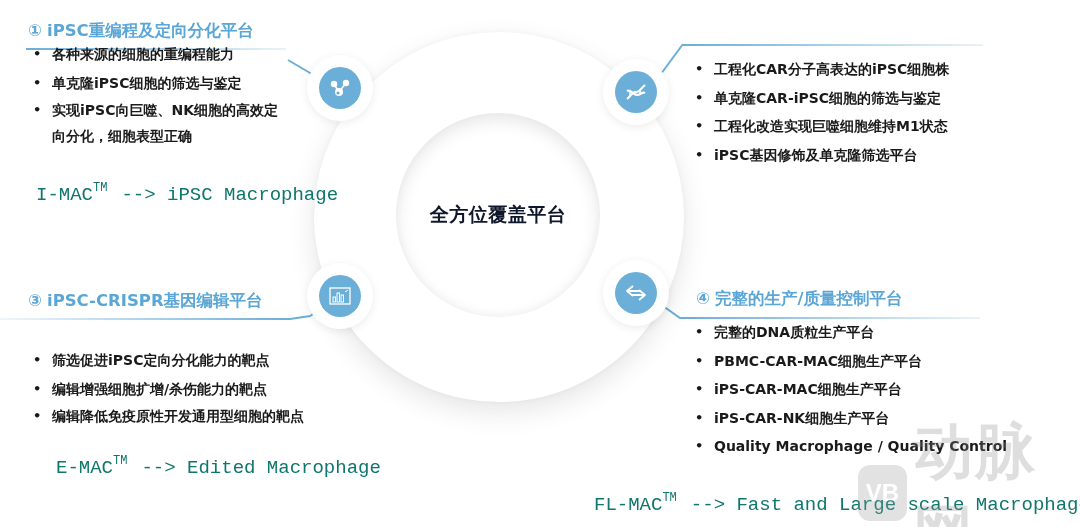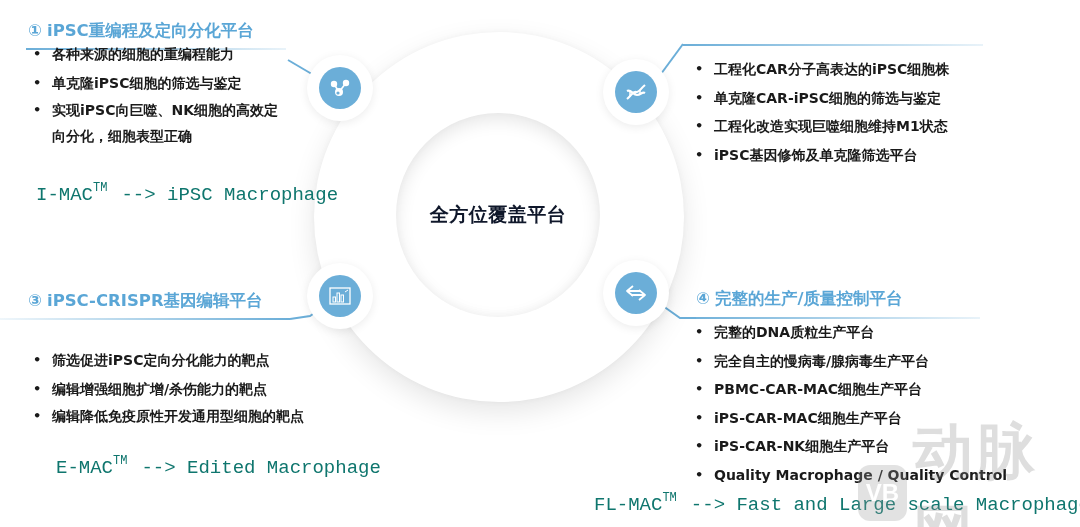--- a/index.html
+++ b/index.html
@@ -162,21 +162,20 @@
   <div class="tagline" style="left:56px;top:457px;">
     <span>E-MAC</span><sup>TM</sup><span class="arrow">--&gt; Edited Macrophage</span>
   </div>
 
   <div class="sec-title" style="left:696px;top:288px;">
     <span class="num">④</span><span>完整的生产/质量控制平台</span>
   </div>
   <div class="underline" style="left:680px;top:317px;width:300px;"></div>
   <ul class="bullets" style="left:692px;top:318px;">
     <li>完整的DNA质粒生产平台</li>
-    <li>完全自主的慢病毒/腺病毒生产平台</li>
     <li>PBMC-CAR-MAC细胞生产平台</li>
     <li>iPS-CAR-MAC细胞生产平台</li>
     <li>iPS-CAR-NK细胞生产平台</li>
     <li>Quality Macrophage / Quality Control</li>
   </ul>
   <div class="tagline" style="left:594px;top:494px;">
     <span>FL-MAC</span><sup>TM</sup><span class="arrow">--&gt; Fast and Large scale Macrophage</span>
   </div>
 
   <div class="watermark">

